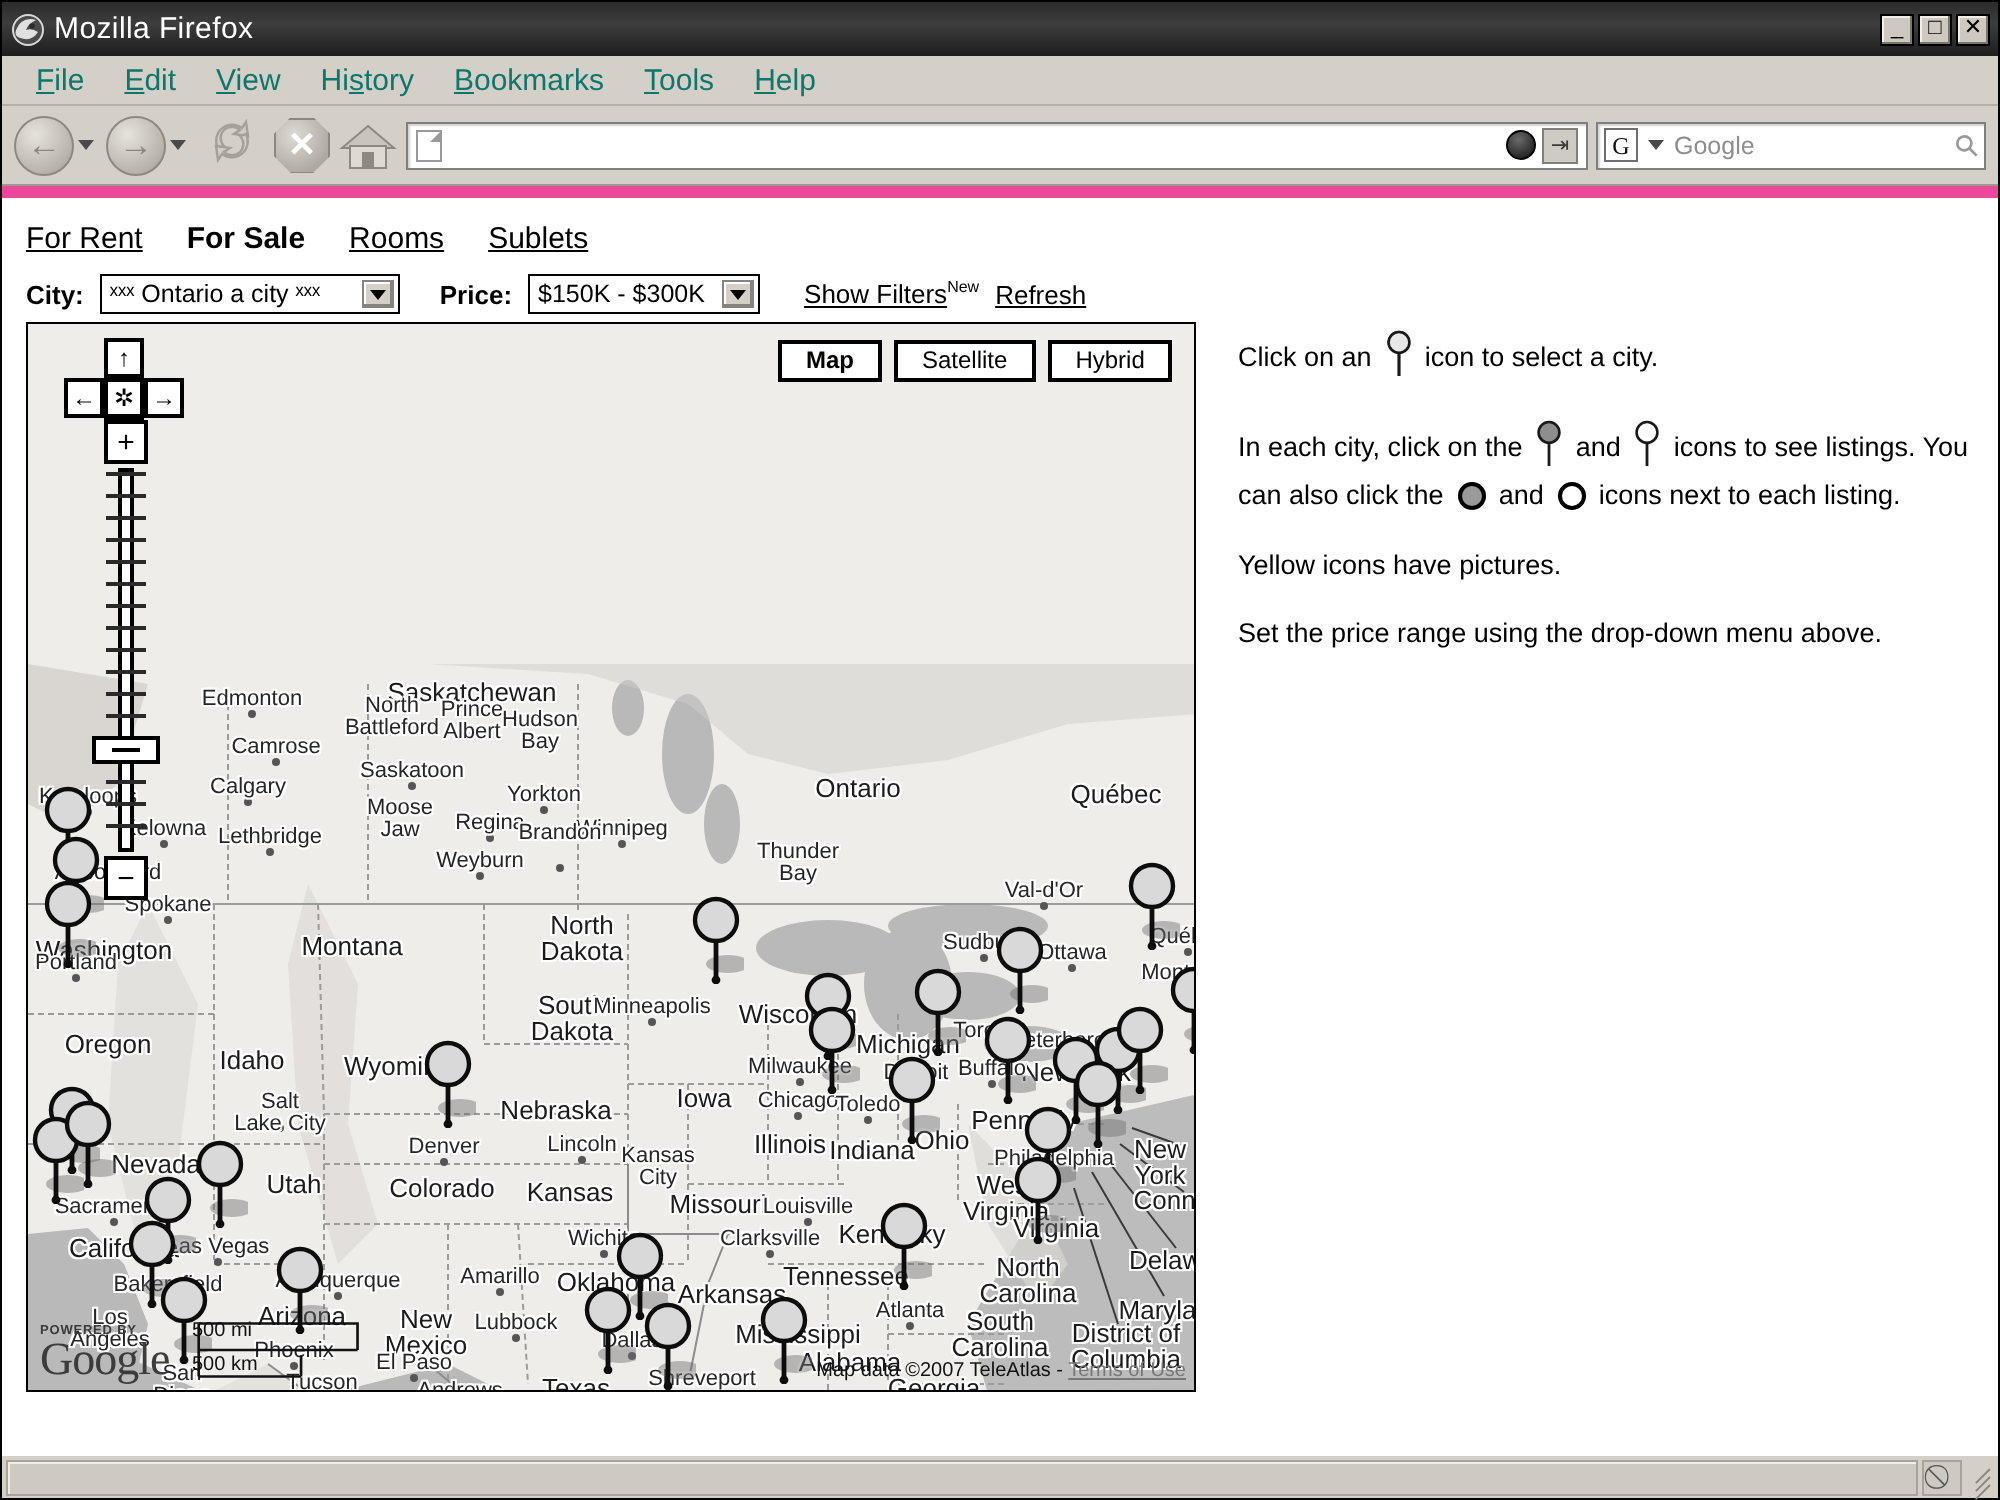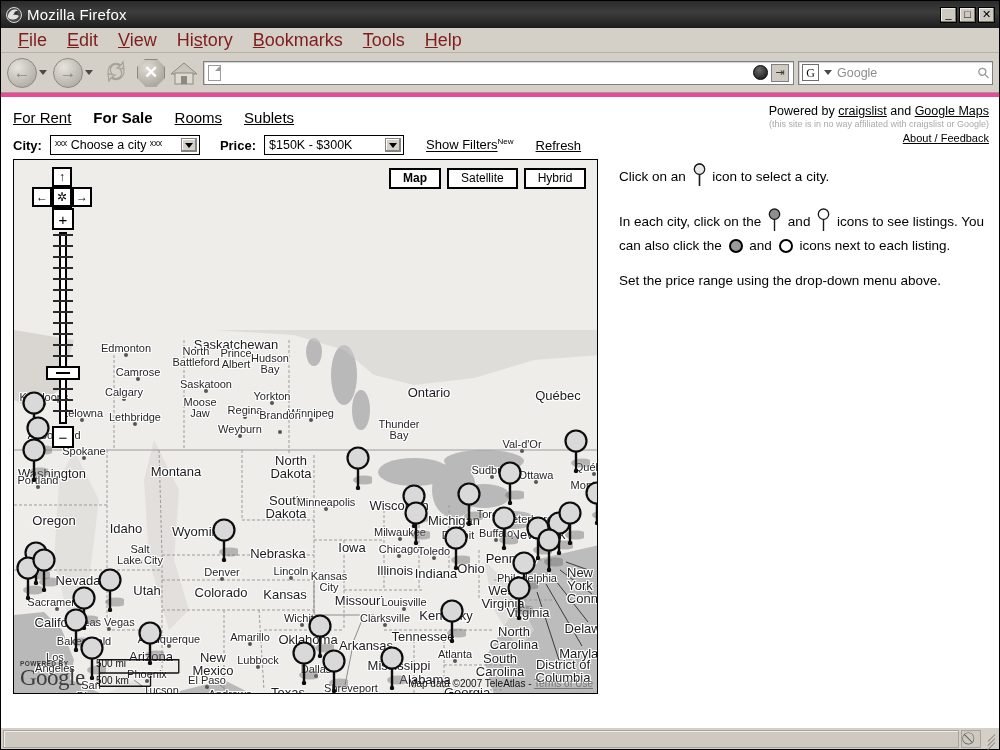--- a/index.html
+++ b/index.html
@@ -47,21 +47,21 @@
 
   
   .menubar {
     height: 25px; background: #d4d0c8;
     display: flex; align-items: center;
     padding-left: 8px; gap: 2px;
     border-bottom: 1px solid #b5b1a8;
     flex: 0 0 auto;
   }
   .menuitem {
-    font-size: 18px; color: #7f1d1d;
+    font-size: 15px; color: #0f766e;
     padding: 3px 9px; white-space: nowrap;
   }
   .menuitem u { text-decoration: underline; }
 
   
   .navbar {
     height: 40px; background: #d4d0c8;
     display: flex; align-items: center;
     padding: 0 6px; gap: 4px;
     border-bottom: 1px solid #9e9a92;
@@ -128,21 +128,21 @@
     background:#fff; display:flex; align-items:center; justify-content:center;
     font-size: 12px; font-family: "Liberation Serif", serif; color:#111;
     line-height:1;
   }
   .sph { flex:1 1 auto; font-size:12.5px; color:#8d8d8d; }
   .mag { font-size: 15px; color:#9a9a9a; transform: rotate(-45deg); }
 
   
   .page {
     flex: 1 1 auto; background:#fff;
-    border-top: 4px solid #ec4899;
+    border-top: 6px solid #ec4899;
     position: relative; overflow: hidden;
     padding: 0;
   }
   .sitehead { position: relative; height: 60px; }
   .navlinks {
     position:absolute; left: 12px; top: 12px;
     display:flex; align-items:baseline; gap: 22px;
   }
   .navlink { font-size: 15px; color:#000; text-decoration: underline; white-space: nowrap; }
   .navlink.active { font-weight: bold; text-decoration: none; }
@@ -170,21 +170,21 @@
     width: 16px; height: 14px; background:#d4d0c8;
     border: 1px solid #848484;
     box-shadow: inset -1px -1px 0 #86837c, inset 1px 1px 0 #fff;
     display:flex; align-items:center; justify-content:center;
   }
   .selarrow i {
     width:0;height:0;border-left:4px solid transparent;
     border-right:4px solid transparent;border-top:5px solid #000;
   }
   #city-select { width: 150px; }
-  #price-select { width: 140px; }
+  #price-select { width: 116px; }
   .minilink { font-size: 13px; text-decoration: underline; color:#000; white-space: nowrap; }
   .sup { font-size: 8px; vertical-align: super; text-decoration: none; display:inline-block; }
 
   
   .mapwrap {
     position: absolute; left: 12px; top: 62px;
     width: 585px; height: 535px;
     border: 1px solid #000; overflow: hidden;
     background: #e9e7e2;
   }
@@ -366,42 +366,37 @@
 
   <div class="page">
 
     <div class="sitehead">
       <div class="navlinks">
         <span class="navlink">For Rent</span>
         <span class="navlink active">For Sale</span>
         <span class="navlink">Rooms</span>
         <span class="navlink">Sublets</span>
       </div>
-      <div class="powered">
-        <div class="p1"><span>Powered by </span><a>craigslist</a><span> and </span><a>Google Maps</a></div>
-        <div class="p2">(this site is in no way affiliated with craigslist or Google)</div>
-        <div class="p3">About / Feedback</div>
-      </div>
       <div class="controlrow">
         <span class="ctl-label">City:</span>
         <div class="selbox" id="city-select">
-          <span class="val">ˣˣˣ Choose a city ˣˣˣ</span>
+          <span class="val">ˣˣˣ Ontario a city ˣˣˣ</span>
           <span class="selarrow">
               <i></i>
             </span>
         </div>
         <span class="ctl-label" style="margin-left:12px;">Price:</span>
         <div class="selbox" id="price-select">
           <span class="val">$150K - $300K</span>
           <span class="selarrow">
               <i></i>
             </span>
         </div>
         <span class="minilink" style="margin-left:14px;"><span>Show Filters</span><span class="sup">New</span></span>
-        <span class="minilink" style="margin-left:14px;">Refresh</span>
+        <span class="minilink" style="">Refresh</span>
       </div>
     </div>
 
     <div class="mapwrap">
       <div class="mapcanvas">
         <svg width="585" height="535" viewBox="0 0 585 535" style="position:absolute;inset:0;">
           <rect x="0" y="0" width="585" height="535" fill="#efedea"></rect>
 
           <path d="M0 455 L30 452 L48 470 L60 500 L52 535 L0 535Z" fill="#b9b9b9"></path>
           <path d="M0 535 L0 520 L40 512 L90 535Z" fill="#b9b9b9"></path>
@@ -992,20 +987,21 @@
               <circle cx="7.5" cy="6.2" r="5.2" fill="#ffffff" stroke="#1a1a1a" stroke-width="1.3"></circle>
               <path d="M7.5 11 L7.5 23" stroke="#1a1a1a" stroke-width="1.4"></path>
             </svg>
         </span>
         <span>icons to see listings. You can also click the</span>
         <span class="inline-circ filled"></span>
         <span>and</span>
         <span class="inline-circ empty"></span>
         <span>icons next to each listing.</span>
       </p>
+      <p>Yellow icons have pictures.</p>
       <p>Set the price range using the drop-down menu above.</p>
     </div>
   </div>
 
   <div class="statusbar">
     <div class="status-field"></div>
     <div class="status-icon">⃠</div>
     <div class="grip">
         <i style="top:4px;"></i>
         <i style="top:8px;"></i>

